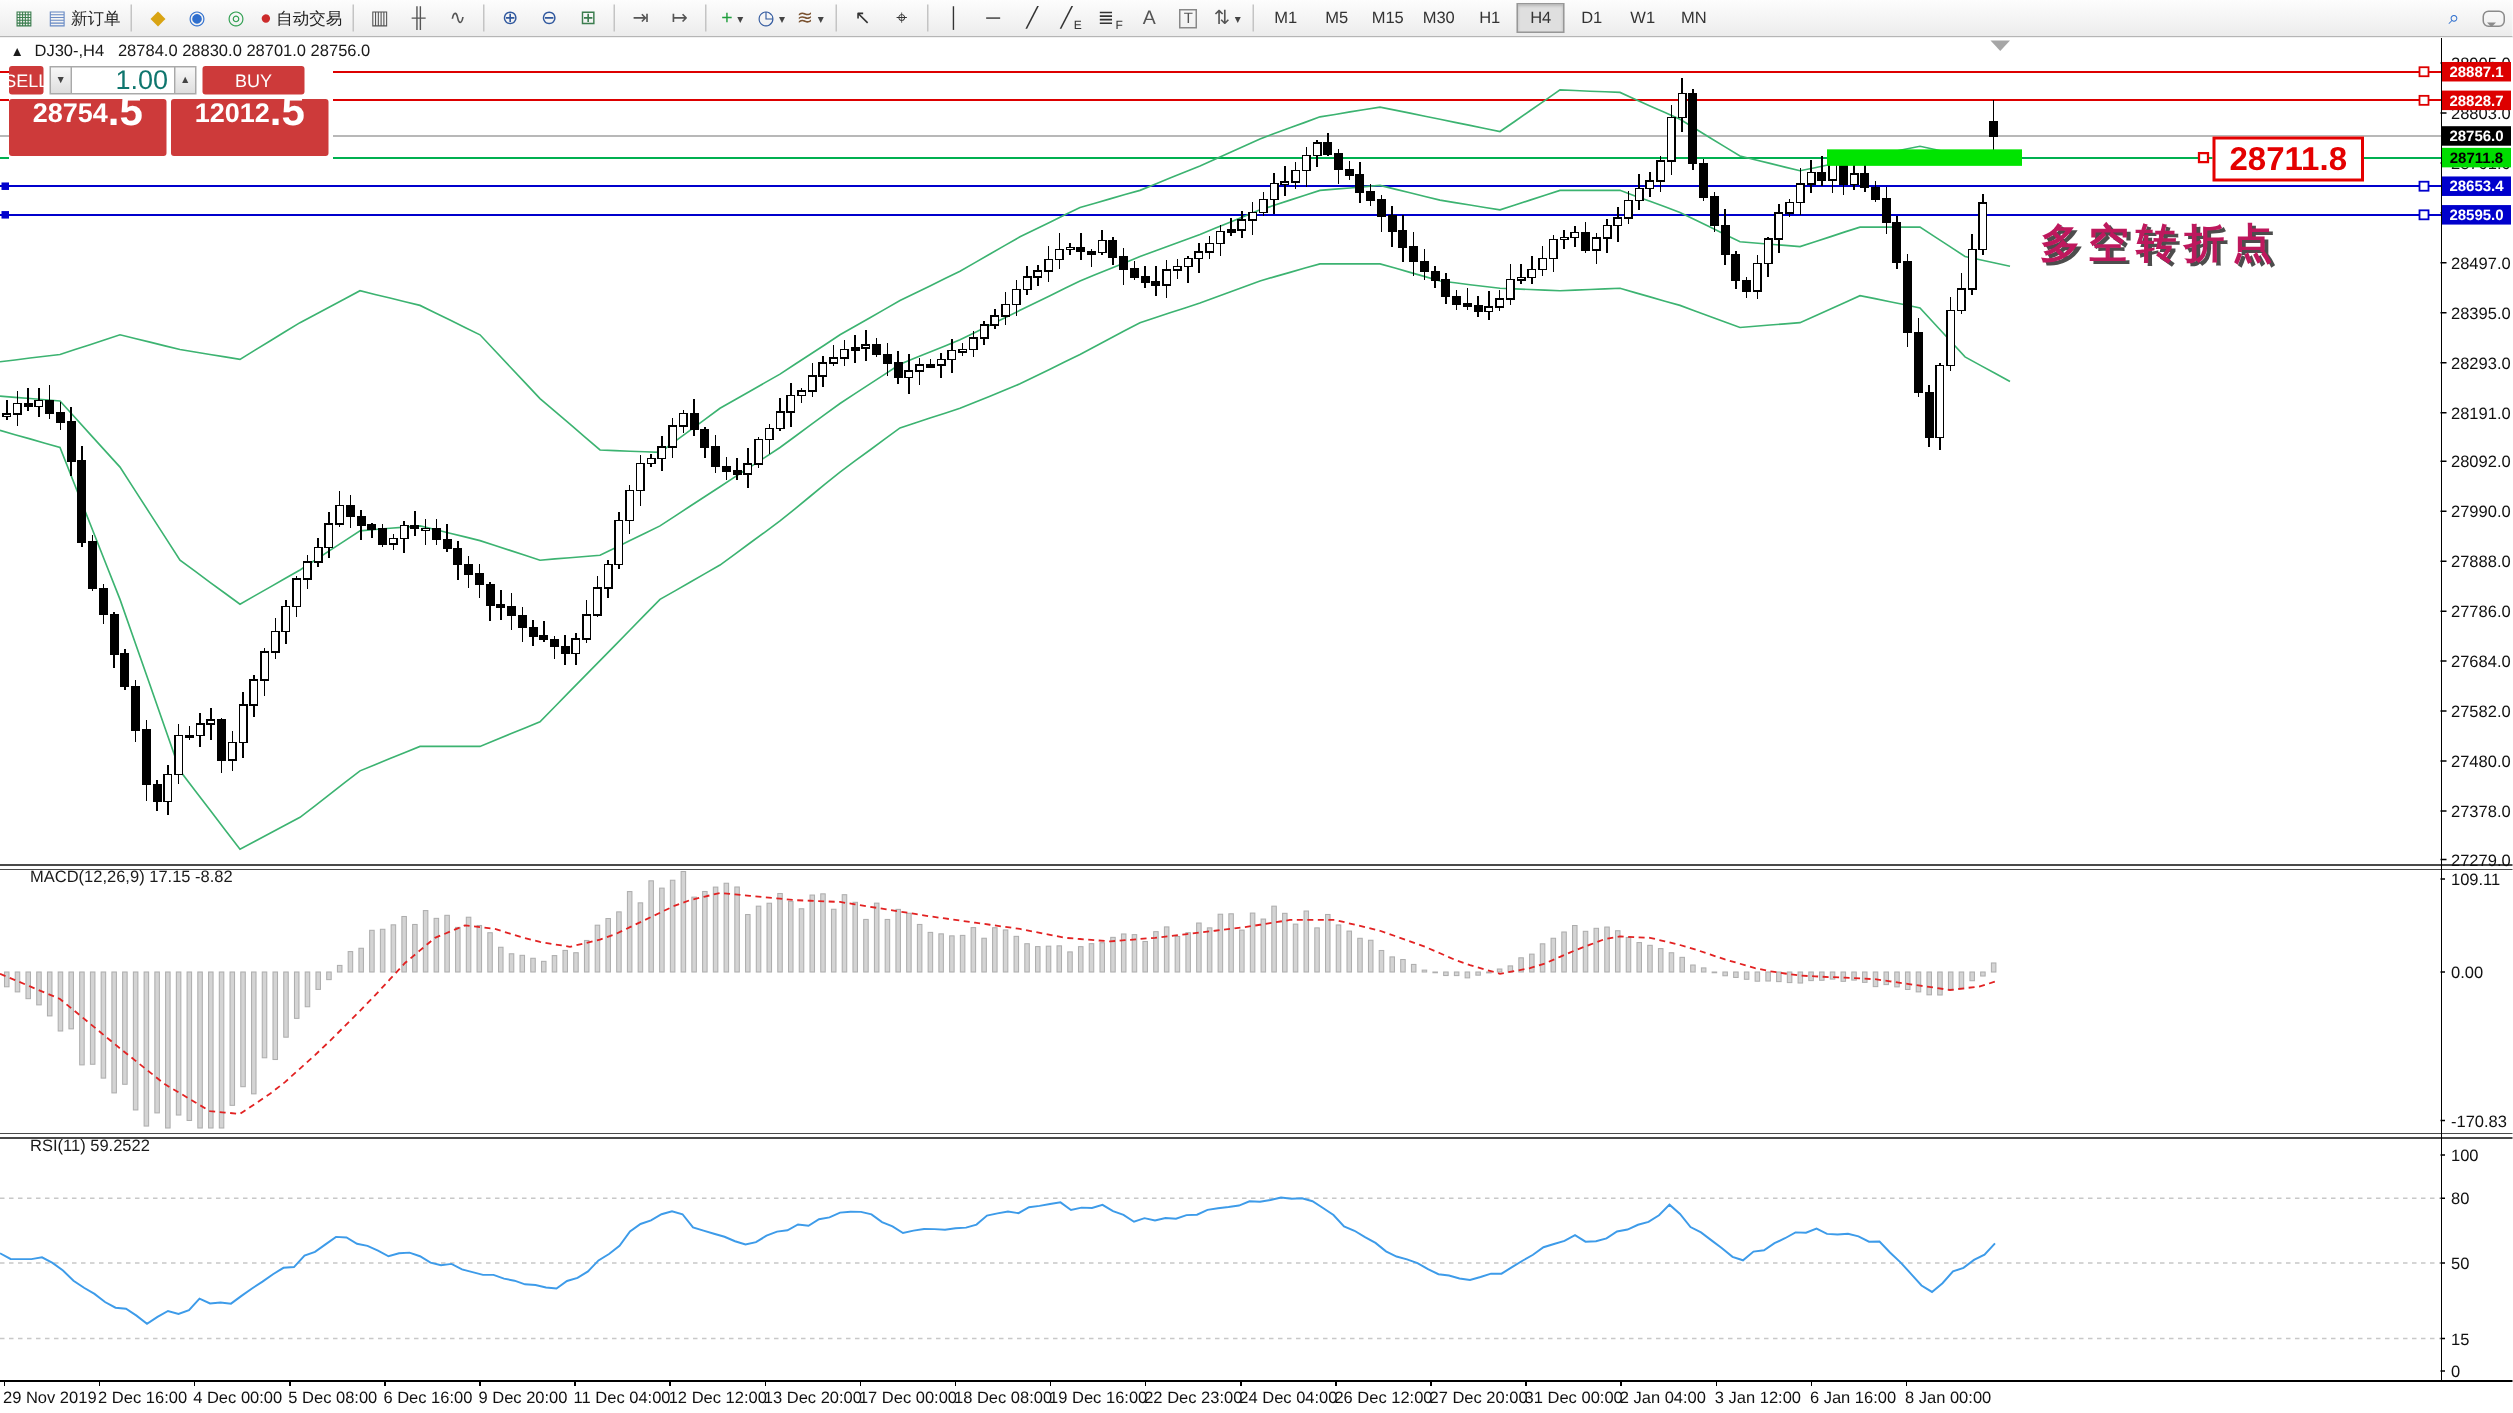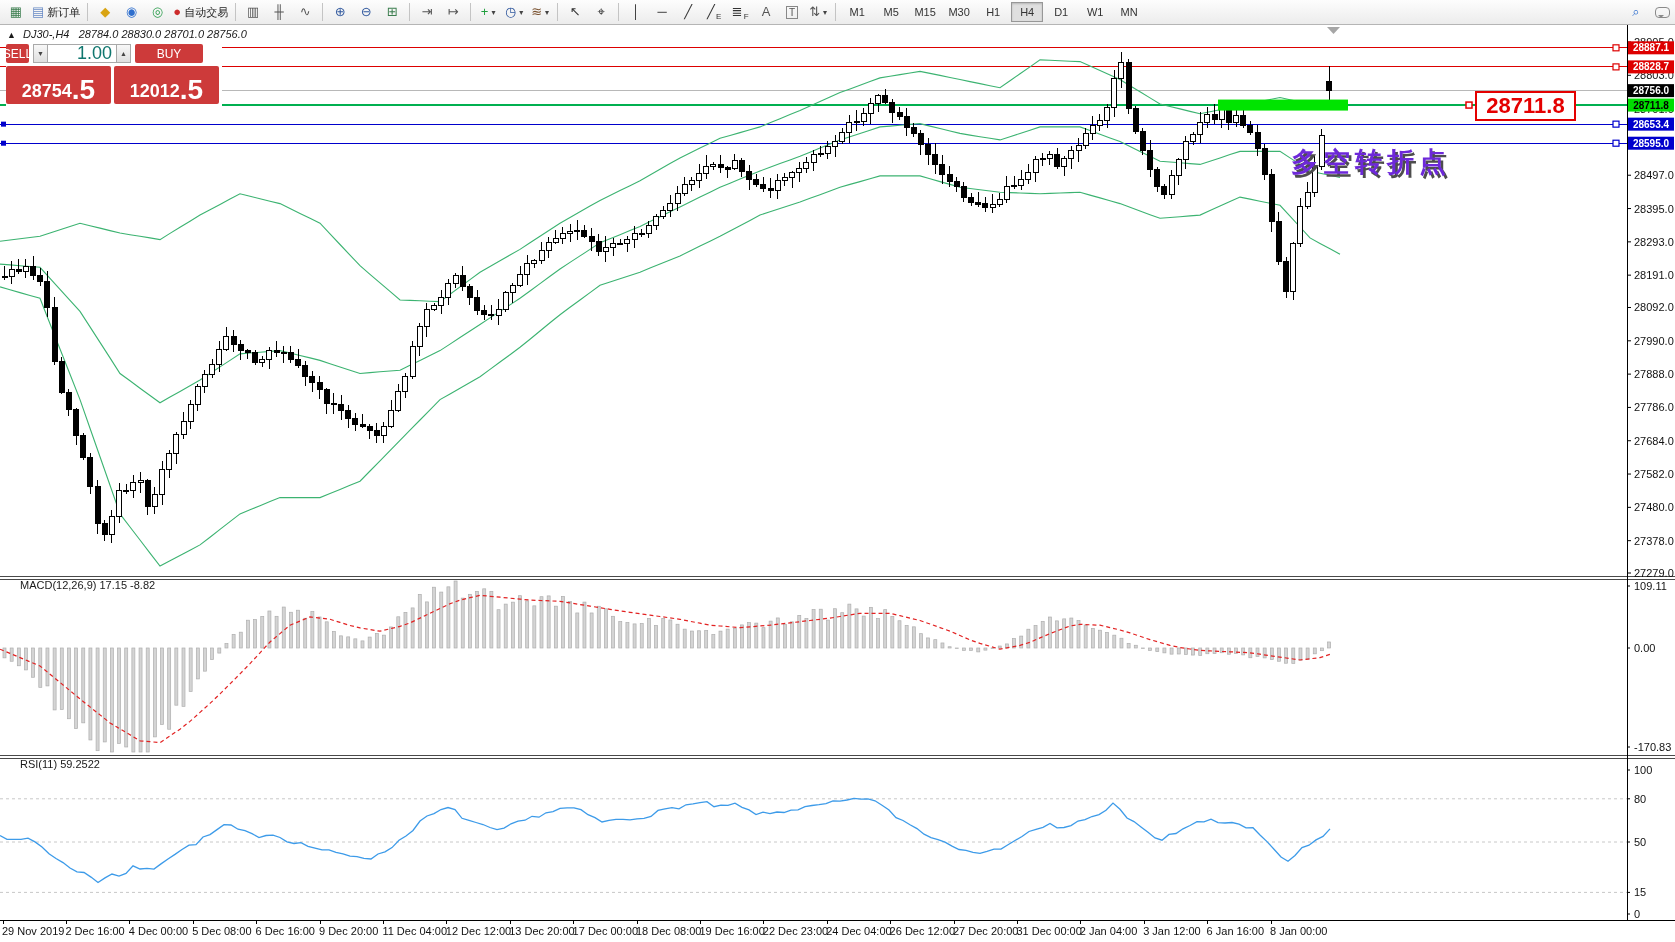--- a/index.html
+++ b/index.html
@@ -19,45 +19,45 @@
   .tf-btn{height:18px;min-width:22px;display:flex;align-items:center;justify-content:center;
     padding:0 4px;font-size:11px;color:#333;border:1px solid transparent;margin:0 1px;}
   .tf-btn.active{background:#dfdfdf;border:1px solid #979797;box-shadow:inset 0 1px 2px rgba(0,0,0,.18);}
   .tb-spacer{flex:1;}
   .bubble{width:13px;height:9px;border:1.5px solid #8a8a8a;border-radius:4px;position:relative;}
   .bubble:after{content:"";position:absolute;left:2px;bottom:-4px;border:3px solid transparent;border-top-color:#8a8a8a;}
   
   #chart-window{position:absolute;left:0;top:25px;width:1675px;height:917px;background:#fff;}
   #chart-canvas{position:absolute;left:0;top:0;}
   svg text{font-family:"Liberation Sans","DejaVu Sans",sans-serif;}
-  #symbol-header{position:absolute;left:7px;top:3px;font-size:11px;color:#1a1a1a;white-space:nowrap;font-style:italic;}
+  #symbol-header{position:absolute;left:7px;top:3px;font-size:11px;color:#1a1a1a;white-space:nowrap;}
   #symbol-header .tri{font-size:9px;margin-right:4px;}
   
   #quote-panel{position:absolute;left:6px;top:18px;width:216px;background:#fff;padding:1px 0 2px 0;}
   #qp-row1{display:flex;height:19px;align-items:stretch;}
   .qp-btn{background:#cd3a3a;color:#fff;font-size:12px;display:flex;align-items:center;justify-content:center;border-radius:2px;}
   #sell-button{width:23px;margin-right:4px;}
   #buy-button{width:68px;margin-left:4px;}
   .spin{width:15px;background:linear-gradient(#f8f8f8,#dedede);border:1px solid #a9a9a9;
     display:flex;align-items:center;justify-content:center;font-size:7px;color:#444;box-sizing:border-box;}
   #volume-input{width:68px;border:1px solid #a9a9a9;border-left:none;border-right:none;
     text-align:right;font-size:18px;padding:0 4px 0 0;color:#0f766e;font-family:Liberation Sans, sans-serif;box-sizing:border-box;}
   #qp-row2{display:flex;margin-top:3px;height:38px;}
   .price-box{background:#cd3a3a;color:#fff;width:105px;display:flex;align-items:flex-end;
-    justify-content:center;border-radius:2px;padding-bottom:0;}
+    justify-content:center;border-radius:2px;padding-bottom:16px;}
   .price-box .main{font-size:18px;font-weight:bold;line-height:26px;}
   .price-box .frac{font-size:28px;font-weight:bold;line-height:28px;}
   #qp-row2 .gap{width:3px;}
   
   .pane-label{position:absolute;left:20px;font-size:11px;color:#1a1a1a;white-space:nowrap;}
   #macd-label{top:554px;}
   #rsi-label{top:733px;}
   
-  #turning-point{position:absolute;left:1291px;top:119px;font-size:27px;font-weight:bold;
-    color:#6d28d9;letter-spacing:5px;text-shadow:2.5px 2.5px 0 #4d4d4d;white-space:nowrap;}
+  #turning-point{position:absolute;left:1360px;top:119px;font-size:27px;font-weight:bold;
+    color:#be185d;letter-spacing:5px;text-shadow:2.5px 2.5px 0 #4d4d4d;white-space:nowrap;}
   #price-callout{position:absolute;left:1475px;top:66px;width:97px;height:26px;border:2.5px solid #e40000;
     background:#fff;color:#e40000;font-size:22px;font-weight:bold;display:flex;align-items:center;justify-content:center;}
 </style>
 </head>
 <body>
 
 <div id="toolbar">
     <div class="tb-btn">
       <span class="glyph" style="color: rgb(59, 125, 78);">▦</span>
     </div>

